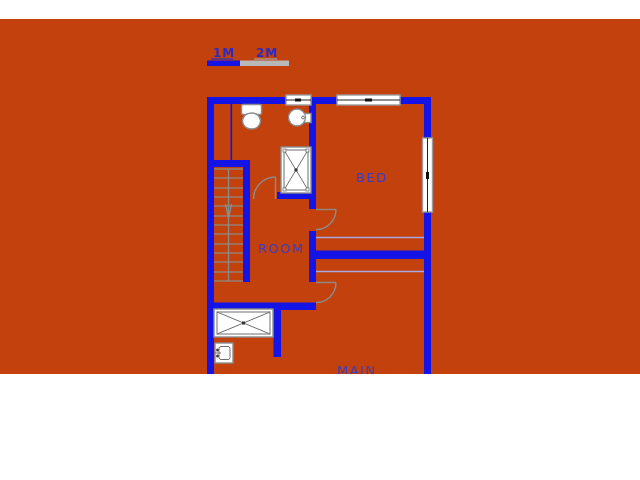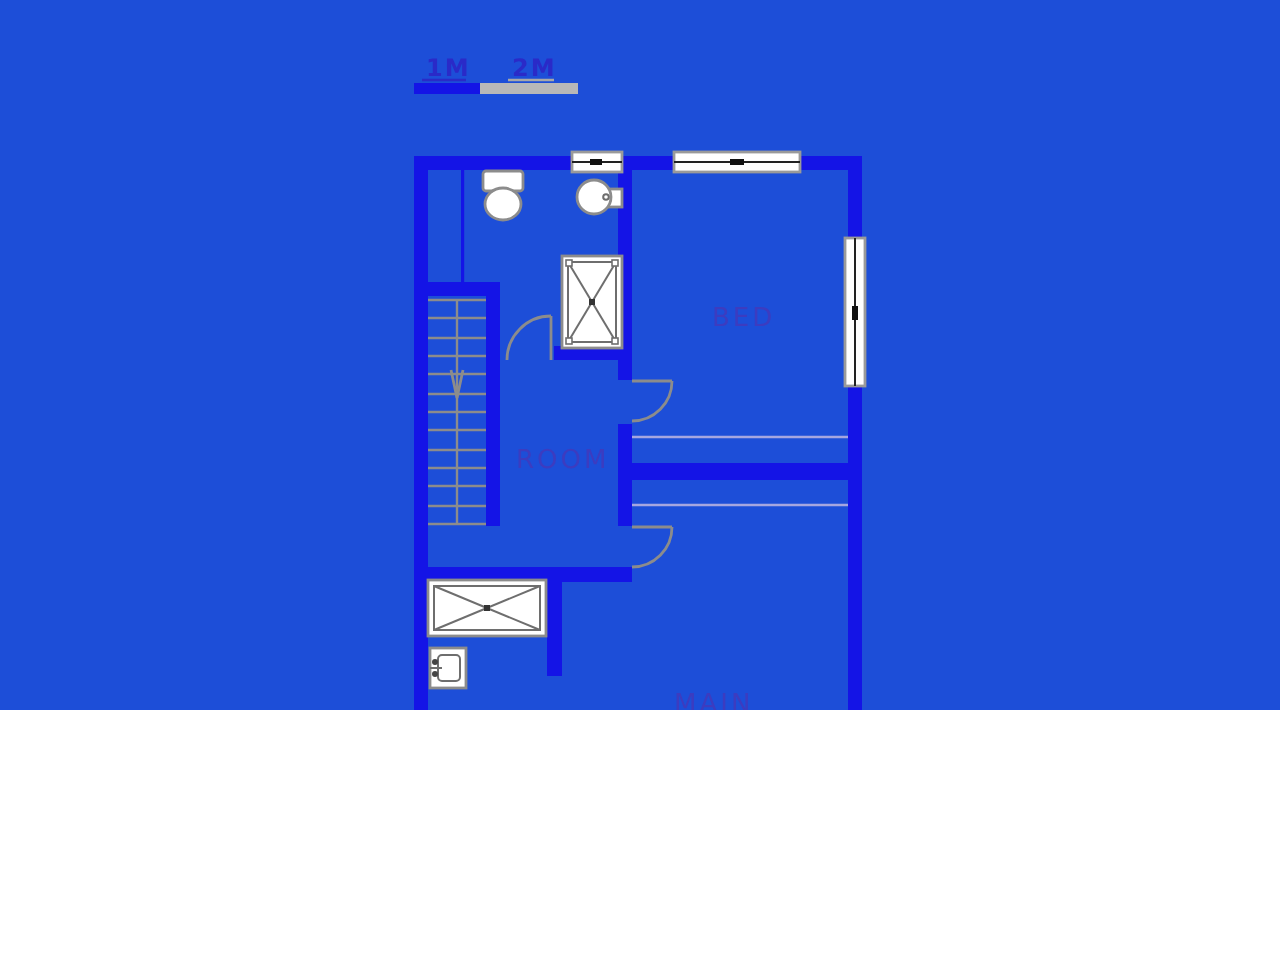--- a/index.html
+++ b/index.html
@@ -1,17 +1,17 @@
 <!DOCTYPE html>
 <html><head>
 <meta charset="utf-8">
 <style>
   html,body{margin:0;padding:0;background:#ffffff;}
-  #stage{position:relative;width:640px;height:355px;background:#1d4ed8;overflow:hidden;
-         font-family:"DejaVu Sans","Liberation Sans",sans-serif;}
+  #stage{position:relative;width:640px;height:355px;background:#c2410c;overflow:hidden;
+         font-family:"DejaVu Sans","Liberation Sans",sans-serif;margin-top:19px;}
   svg{position:absolute;left:0;top:0;}
   .wall{fill:#1414e6;}
   .thinline{stroke:#a6a6e0;stroke-width:1.3;}
   .winframe{fill:#ffffff;stroke:#9a9a9a;stroke-width:1.4;}
   .winline{stroke:#222222;stroke-width:1;}
   .wintick{stroke:#111111;stroke-width:3;}
   .fix{fill:#ffffff;stroke:#8c8c8c;stroke-width:1.4;}
   .fixthin{fill:none;stroke:#6e6e6e;stroke-width:1;}
   .door{fill:none;stroke:#8c8c8c;stroke-width:1.4;}
   .bluedoor{fill:none;stroke:#6868d8;stroke-width:1.3;}

